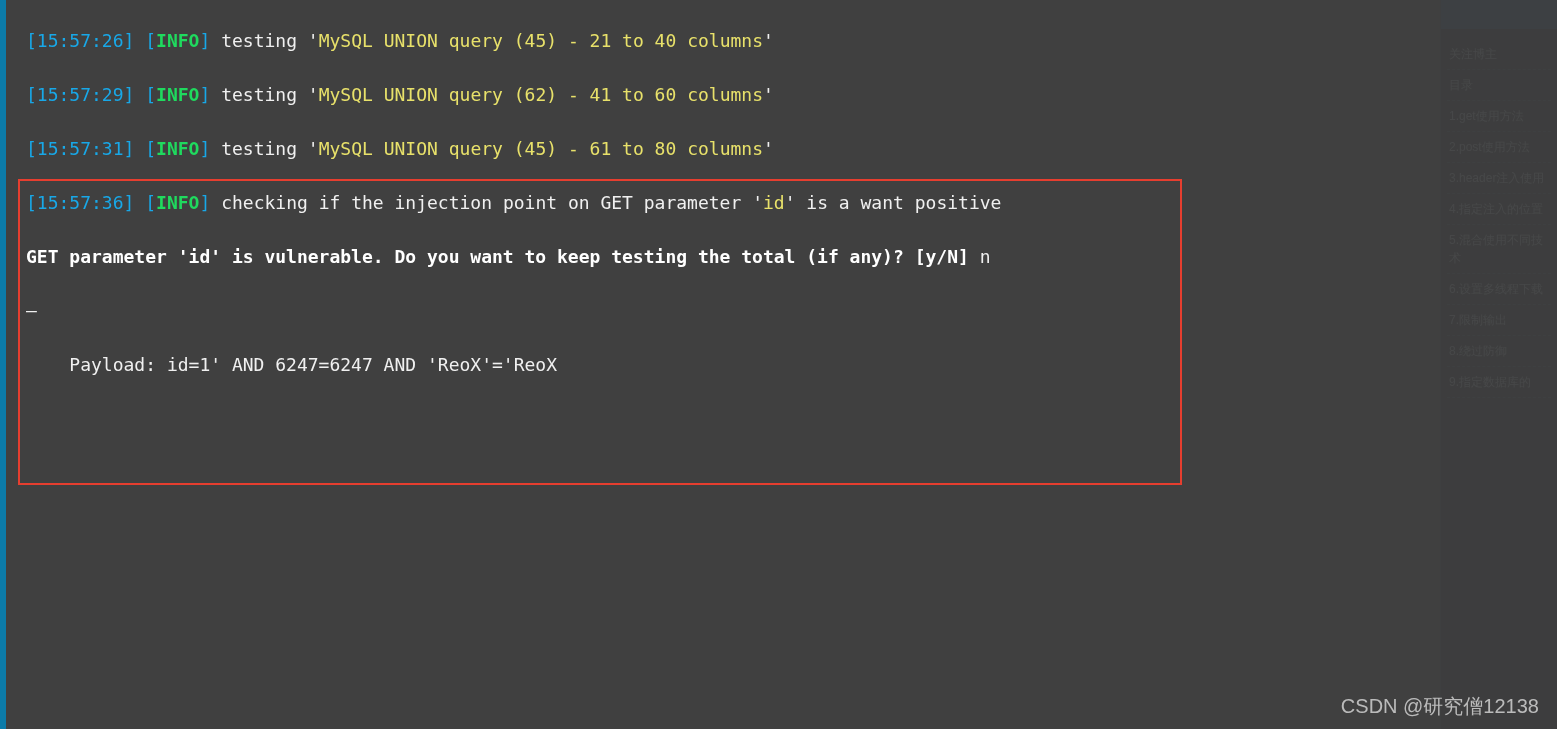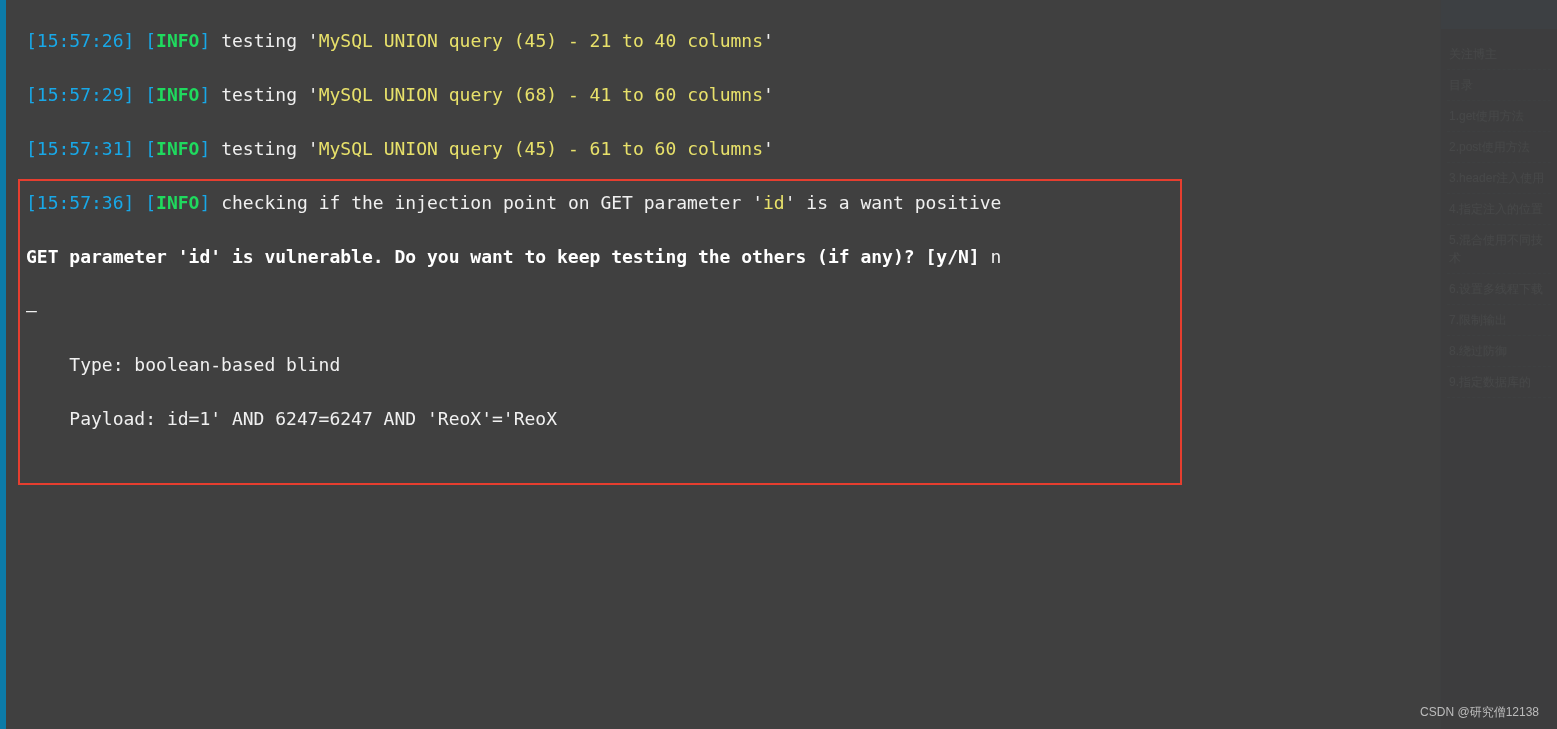--- a/index.html
+++ b/index.html
@@ -7,21 +7,21 @@
   .term-wrap{position:absolute;left:0;top:0;right:0;bottom:0;border-left:6px solid #0c7ba8;padding-left:20px;white-space:pre;overflow:hidden;}
   .line{white-space:pre;}
   .ts-br{color:#18a8e8;}
   .ts{color:#18a8e8;}
   .info-br{color:#18a8e8;}
   .info{color:#1fda5e;font-weight:600;}
   .white{color:#f0f0f0;}
   .yellow{color:#e8e16a;}
   .bold-white{color:#fff;font-weight:700;}
   .highlight-box{position:absolute;border:2px solid #e63e2f;pointer-events:none;}
-  .watermark{position:absolute;right:18px;bottom:8px;color:#c9c9c9;font-family:Arial,sans-serif;font-size:12px;opacity:.9;}
+  .watermark{position:absolute;right:18px;bottom:8px;color:#c9c9c9;font-family:Arial,sans-serif;font-size:20px;opacity:.9;}
   
   .ghost{position:absolute;inset:0;pointer-events:none;opacity:.05;color:#fff;font-family:Arial,sans-serif;}
   .ghost .panel{position:absolute;right:0;top:0;width:116px;height:100%;background:#0f1622;border-left:1px solid #1e3048;}
   .ghost .panel .hdr{background:#18457a;height:30px;margin: -1px 0 6px 0;}
   .ghost .panel ul{list-style:none;padding:4px 6px;margin:0;font-size:12px;color:#bcd;}
   .ghost .panel li{padding:6px 2px;border-bottom:1px dashed #26405e;}
 </style>
 </head>
 <body>
 <div class="screen">
@@ -40,26 +40,25 @@
       <li>6.设置多线程下载</li>
       <li>7.限制输出</li>
       <li>8.绕过防御</li>
       <li>9.指定数据库的</li>
     </ul>
   </div>
 </div>
 
 <div class="term-wrap">
 <div class="line"><span class="ts-br">[</span><span class="ts">15:57:26</span><span class="ts-br">]</span> <span class="info-br">[</span><span class="info">INFO</span><span class="info-br">]</span> <span class="white">testing '</span><span class="yellow">MySQL UNION query (45) - 21 to 40 columns</span><span class="white">'</span></div>
-<div class="line"><span class="ts-br">[</span><span class="ts">15:57:29</span><span class="ts-br">]</span> <span class="info-br">[</span><span class="info">INFO</span><span class="info-br">]</span> <span class="white">testing '</span><span class="yellow">MySQL UNION query (68) - 41 to 60 columns</span><span class="white">'</span></div>
-<div class="line"><span class="ts-br">[</span><span class="ts">15:57:31</span><span class="ts-br">]</span> <span class="info-br">[</span><span class="info">INFO</span><span class="info-br">]</span> <span class="white">testing '</span><span class="yellow">MySQL UNION query (45) - 61 to 60 columns</span><span class="white">'</span></div>
+<div class="line"><span class="ts-br">[</span><span class="ts">15:57:29</span><span class="ts-br">]</span> <span class="info-br">[</span><span class="info">INFO</span><span class="info-br">]</span> <span class="white">testing '</span><span class="yellow">MySQL UNION query (62) - 41 to 60 columns</span><span class="white">'</span></div>
+<div class="line"><span class="ts-br">[</span><span class="ts">15:57:31</span><span class="ts-br">]</span> <span class="info-br">[</span><span class="info">INFO</span><span class="info-br">]</span> <span class="white">testing '</span><span class="yellow">MySQL UNION query (45) - 61 to 80 columns</span><span class="white">'</span></div>
 <div class="line"><span class="ts-br">[</span><span class="ts">15:57:36</span><span class="ts-br">]</span> <span class="info-br">[</span><span class="info">INFO</span><span class="info-br">]</span> <span class="white">checking if the injection point on GET parameter '</span><span class="yellow">id</span><span class="white">' is a want positive</span></div>
-<div class="line"><span class="bold-white">GET parameter 'id' is vulnerable. Do you want to keep testing the others (if any)? [y/N] </span><span class="white">n</span></div>
+<div class="line"><span class="bold-white">GET parameter 'id' is vulnerable. Do you want to keep testing the total (if any)? [y/N] </span><span class="white">n</span></div>
 <div class="line white">—</div>
-<div class="line white">    Type: boolean-based blind</div>
 <div class="line white">    Payload: id=1' AND 6247=6247 AND 'ReoX'='ReoX</div>
 <div class="line white"></div>
 
 
 
 
 
 
 
 

